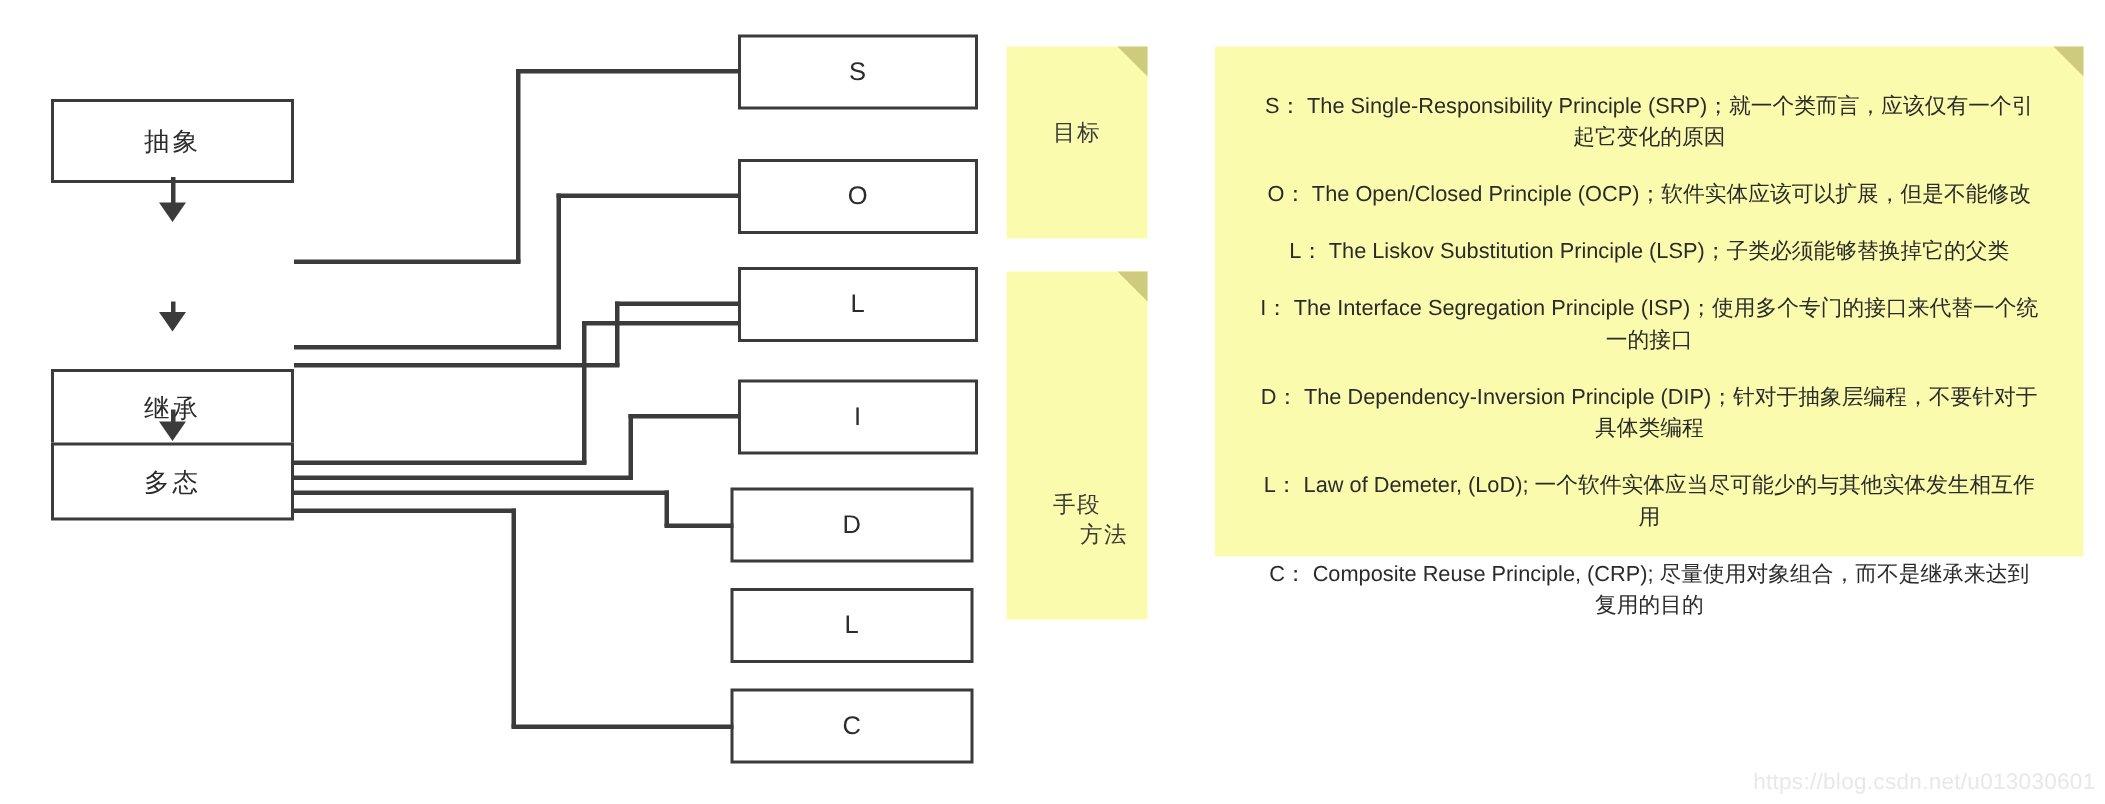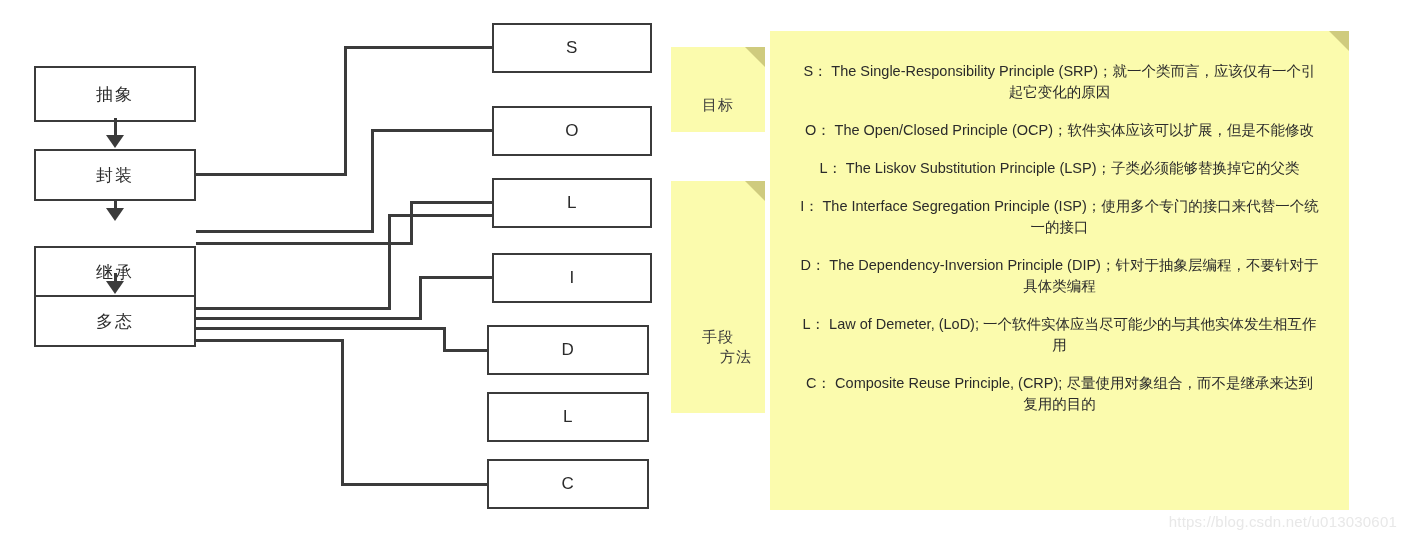--- a/index.html
+++ b/index.html
@@ -115,23 +115,20 @@
 
 <div id="canvas">
 
   <div class="box cn" style="left:34px; top:66px; width:162px; height:56px;">
     <span>抽象</span>
   </div>
 
   <div class="arrow-shaft" style="left:114px; top:118px; height:20px;"></div>
   <div class="arrow-head" style="left:106px; top:135px;"></div>
 
-  <div class="box cn" style="left:34px; top:149px; width:162px; height:52px;">
-    <span>封装</span>
-  </div>
 
   <div class="arrow-shaft" style="left:114px; top:201px; height:13px;"></div>
   <div class="arrow-head" style="left:106px; top:208px;"></div>
 
   <div class="box cn" style="left:34px; top:221px; width:162px; height:52px;margin-top:25px;">
     <span>继承</span>
   </div>
 
   <div class="arrow-shaft" style="left:114px; top:273px; height:14px;"></div>
   <div class="arrow-head" style="left:106px; top:281px;"></div>
@@ -189,32 +186,32 @@
   <div class="ln lnh" style="left:419px; top:276px; width:75px;"></div>
 
   <div class="ln lnh" style="left:196px; top:327px; width:250px;"></div>
   <div class="ln lnv" style="left:443px; top:327px; height:24px;"></div>
   <div class="ln lnh" style="left:443px; top:349px; width:46px;"></div>
 
   <div class="ln lnh" style="left:196px; top:339px; width:148px;"></div>
   <div class="ln lnv" style="left:341px; top:339px; height:146px;"></div>
   <div class="ln lnh" style="left:341px; top:483px; width:148px;"></div>
 
-  <div class="note" style="left:671px; top:47px; width:94px; height:85px;">
+  <div class="note" style="left:671px; top:31px; width:94px; height:128px;">
     <span class="fold"></span>
     <span class="note-label" style="top:48px;">目标</span>
   </div>
 
   <div class="note" style="left:671px; top:181px; width:94px; height:232px;">
     <span class="fold"></span>
     <span class="note-label" style="top:146px;">手段</span>
     <span class="note-label" style="top:166px;padding-left:36px;">方法</span>
   </div>
 
-  <div class="note" id="principles-note" style="left:770px; top:31px; width:579px; height:479px;">
+  <div class="note" id="principles-note" style="left:810px; top:31px; width:579px; height:340px;">
     <span class="fold"></span>
 
     <div class="principle-line">S： The Single-Responsibility Principle (SRP)；就一个类而言，应该仅有一个引起它变化的原因</div>
     <div class="principle-line">O： The Open/Closed Principle (OCP)；软件实体应该可以扩展，但是不能修改</div>
     <div class="principle-line">L： The Liskov Substitution Principle (LSP)；子类必须能够替换掉它的父类</div>
     <div class="principle-line">I： The Interface Segregation Principle (ISP)；使用多个专门的接口来代替一个统一的接口</div>
     <div class="principle-line">D： The Dependency-Inversion Principle (DIP)；针对于抽象层编程，不要针对于具体类编程</div>
     <div class="principle-line">L： Law of Demeter, (LoD); 一个软件实体应当尽可能少的与其他实体发生相互作用</div>
     <div class="principle-line">C： Composite Reuse Principle, (CRP); 尽量使用对象组合，而不是继承来达到复用的目的</div>
   </div>

